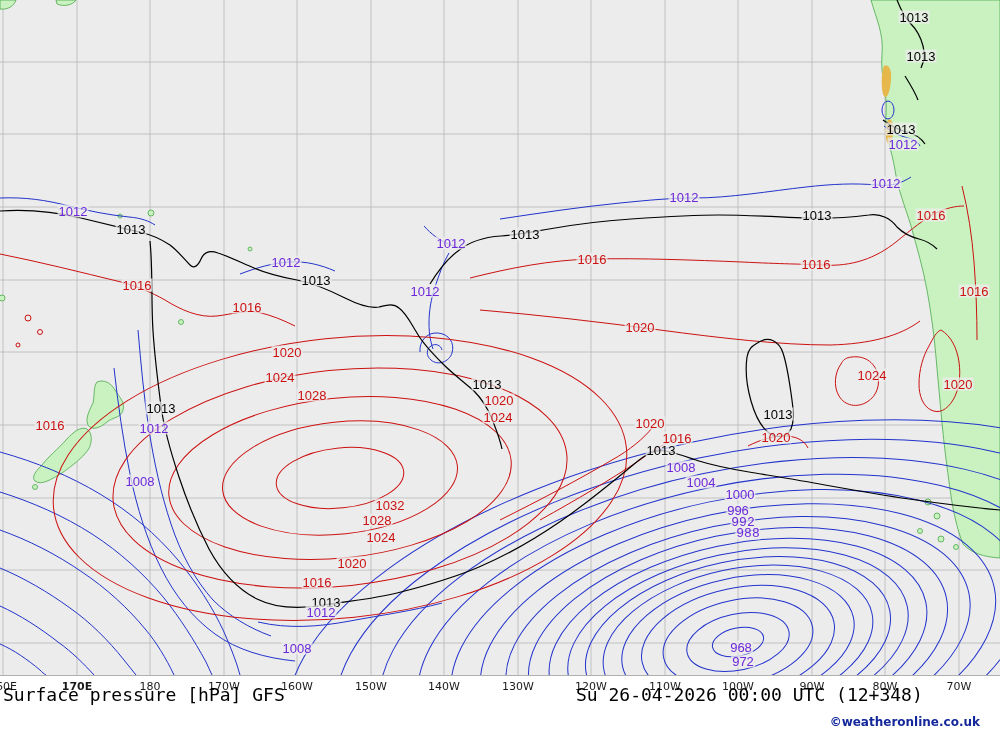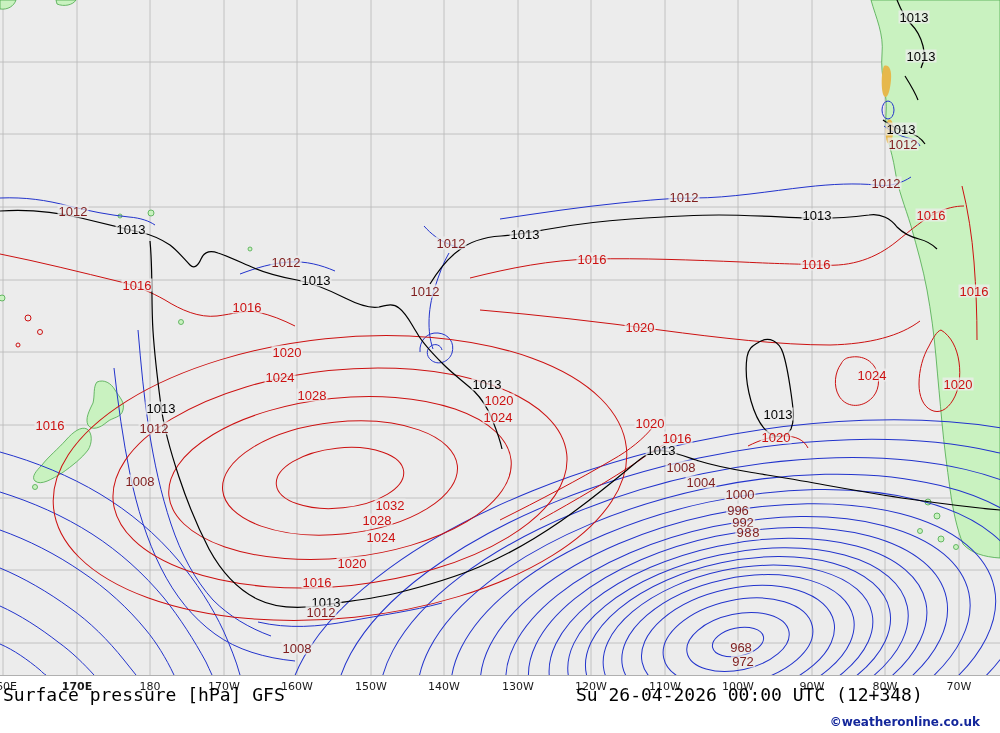--- a/index.html
+++ b/index.html
@@ -4,21 +4,21 @@
 <style>
   html,body{margin:0;padding:0;background:#ffffff;}
   .stage{position:relative;width:1000px;height:733px;overflow:hidden;
          font-family:"DejaVu Sans",sans-serif;}
   .map{position:relative;width:1000px;height:675px;background:#ececec;overflow:hidden;}
   .map svg{position:absolute;left:0;top:0;}
   .clabel{position:absolute;transform:translate(-50%,-50%);
           font:13px "Liberation Sans",sans-serif;line-height:1;
           background:rgba(236,236,236,.75);padding:0 1px;white-space:nowrap;}
   .clabel.black{color:#000000;}
-  .clabel.blue{color:#7f1d1d;}
+  .clabel.blue{color:#6d28d9;}
   .clabel.red{color:#cc1111;}
   .footer{position:relative;width:1000px;height:58px;background:#ffffff;
           border-top:1px solid #b0b0b0;overflow:hidden;
           font-family:"DejaVu Sans Mono",monospace;color:#000;}
   .tick{position:absolute;top:4px;transform:translateX(-50%);
         font:11px "DejaVu Sans",sans-serif;color:#1a1a1a;}
   .param{position:absolute;left:3px;top:8px;font-size:18px;white-space:pre;}
   .valid{position:absolute;left:576px;top:8px;font-size:18px;white-space:pre;}
   .copy{position:absolute;right:20px;bottom:5px;font:bold 12px "DejaVu Sans",sans-serif;
         color:#14279b;text-decoration:none;}
@@ -177,21 +177,21 @@
         <span class="clabel blue" style="left: 886px; top: 183px;">1012</span>
         <span class="clabel blue" style="left: 903px; top: 144px;">1012</span>
         <span class="clabel blue" style="left: 154px; top: 428px;">1012</span>
         <span class="clabel blue" style="left: 321px; top: 612px;">1012</span>
         <span class="clabel blue" style="left: 140px; top: 481px;">1008</span>
         <span class="clabel blue" style="left: 297px; top: 648px;">1008</span>
         <span class="clabel blue" style="left: 681px; top: 467px;">1008</span>
         <span class="clabel blue" style="left: 701px; top: 482px;">1004</span>
         <span class="clabel blue" style="left: 740px; top: 494px;">1000</span>
         <span class="clabel blue" style="left: 738px; top: 510px;">996</span>
-        <span class="clabel blue" style="left: 743px; top: 522px;">992</span>
+        <span class="clabel blue" style="left: 743px; top: 522px; font-family: Liberation Mono, monospace;">992</span>
         <span class="clabel blue" style="left: 748px; top: 533px; font-family: Liberation Mono, monospace;">988</span>
         <span class="clabel blue" style="left: 741px; top: 647px;">968</span>
         <span class="clabel blue" style="left: 743px; top: 661px;">972</span>
         <span class="clabel red" style="left: 137px; top: 285px;">1016</span>
         <span class="clabel red" style="left: 247px; top: 307px;">1016</span>
         <span class="clabel red" style="left: 50px; top: 425px;">1016</span>
         <span class="clabel red" style="left: 592px; top: 259px;">1016</span>
         <span class="clabel red" style="left: 816px; top: 264px;">1016</span>
         <span class="clabel red" style="left: 931px; top: 215px;">1016</span>
         <span class="clabel red" style="left: 974px; top: 291px;">1016</span>

